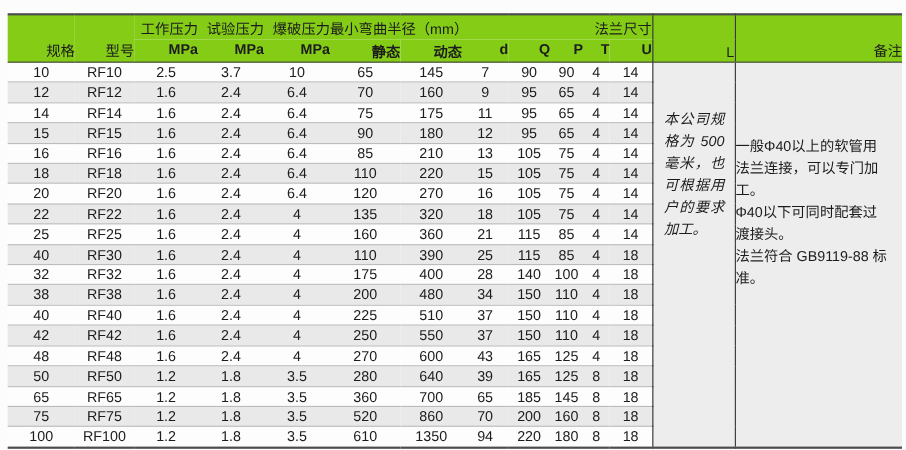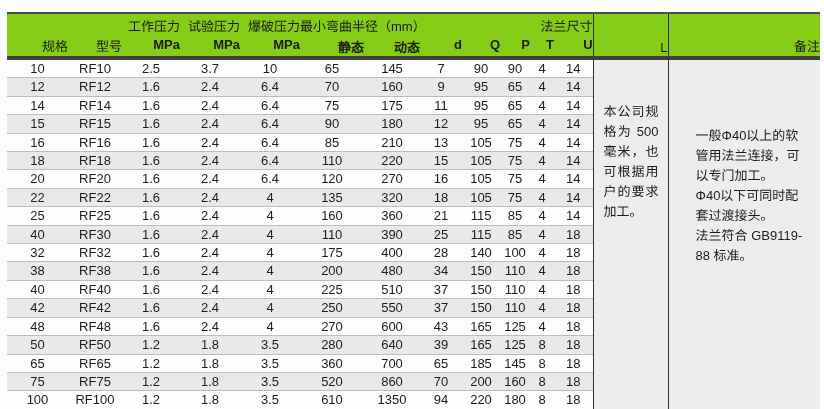--- a/index.html
+++ b/index.html
@@ -14,37 +14,37 @@
     border-collapse:collapse;table-layout:fixed;
     border-top:2px solid #4c4c4c;border-bottom:2px solid #4c4c4c;
   }
   thead th{
     background:#84cc16;font-weight:normal;font-size:13px;
     padding:0;text-align:right;white-space:nowrap;
   }
   thead tr.r1 th{height:21px;vertical-align:bottom;padding-bottom:1px;}
   thead tr.r2 th{height:19px;vertical-align:top;padding-top:1px;font-weight:bold;}
   thead th.span2{vertical-align:middle;padding:0;}
-  thead tr.r2 th,thead th.span2{border-bottom:4px solid #404040;margin-top:40px;}
+  thead tr.r2 th,thead th.span2{border-bottom:1px solid #404040;margin-top:40px;}
   tbody td{
     font-size:13px;text-align:center;height:17.4px;line-height:17.4px;
     padding:0;border-top:1px solid #bcbcbc;white-space:nowrap;
     background:#fdfdfd;
   }
   tbody tr:first-child td{border-top:none;}
   tbody tr.stripe td{background:#e9e9e9;}
   th.vline,td.vline{border-left:1px solid #2e2e2e;}
   td.l-cell,td.remarks-cell{
     background:#ededed !important;vertical-align:top;text-align:left;
     white-space:normal;line-height:20px;
   }
   td.l-cell{padding:42px 9px 0 10px;}
-  td.remarks-cell{padding:66px 10px 0 27px;}
+  td.remarks-cell{padding:66px 10px 0 0;}
   .remark-line{font-size:13px;line-height:20px;}
-  .note-text{font-size:13px;line-height:20px;text-align:justify;}
+  .note-text{font-size:13px;line-height:20px;text-align:justify;font-style:italic;}
 </style>
 </head>
 <body>
 
 <div class="sheet">
   <table class="spec">
     <colgroup>
       <col style="width:61px">
         <col style="width:54px">
         <col style="width:58px">

